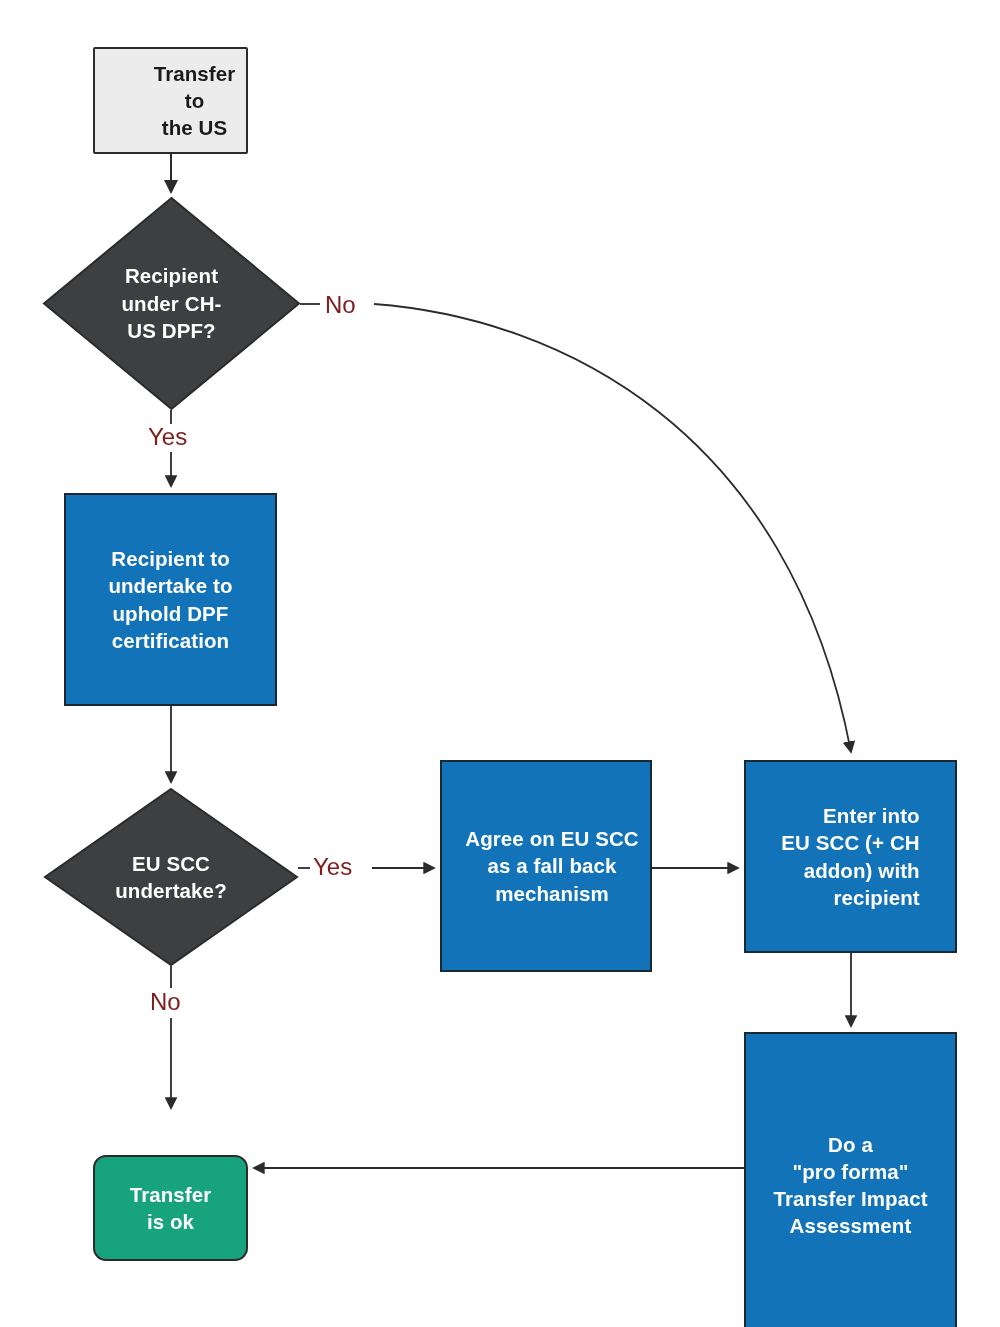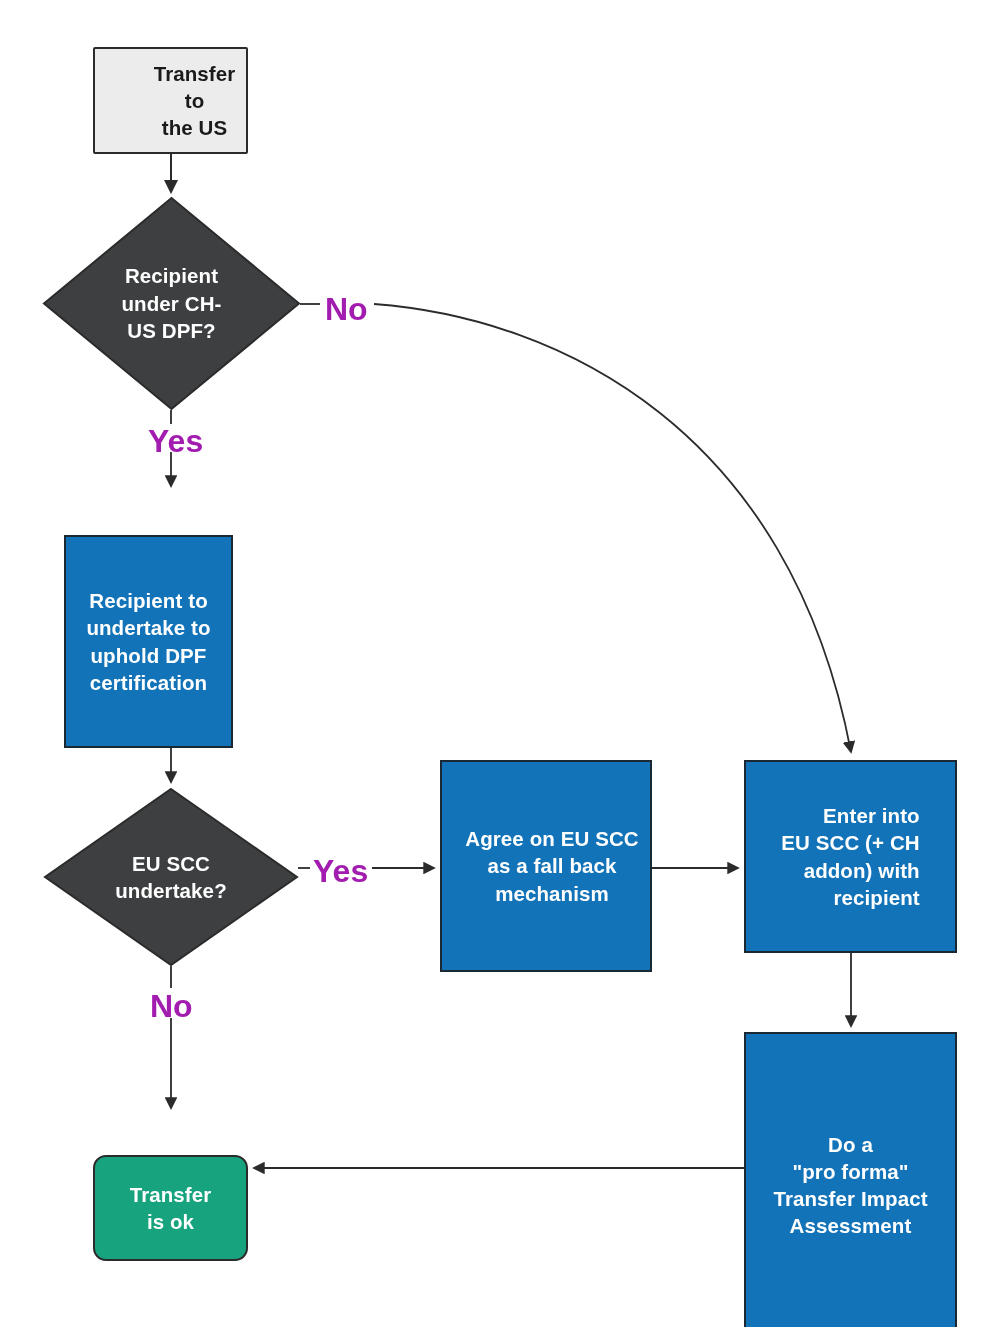--- a/index.html
+++ b/index.html
@@ -70,21 +70,21 @@
   }
   
   .n-process {
     background: #1273b8;
     border: 2px solid #1b2733;
   }
   .n-process .node-text {
     color: #ffffff;
     font-size: 20.5px;
   }
-  .n-p1 { left: 64px;  top: 493px;  width: 169px; height: 213px; margin-top: 42px; }
+  .n-p1 { left: 64px;  top: 493px;  width: 213px; height: 213px; }
   .n-p2 { left: 440px; top: 760px;  width: 212px; height: 212px; padding-left: 12px; }
   .n-p3 { left: 744px; top: 760px;  width: 213px; height: 193px; text-align: right; }
   .n-p4 { left: 744px; top: 1032px; width: 213px; height: 306px; }
   
   .diamond-wrap {
     position: absolute;
   }
   .diamond-wrap svg {
     position: absolute;
     left: 0;
@@ -105,23 +105,23 @@
   .diamond-label .node-text {
     color: #ffffff;
     font-size: 20.5px;
     line-height: 1.34;
   }
   .n-d1 { left: 43px; top: 197px; width: 257px; height: 213px; }
   .n-d2 { left: 44px; top: 788px; width: 254px; height: 178px; }
   
   .edge-label {
     position: absolute;
-    color: #a21caf;
-    font-size: 32px;
-    font-weight: bold;
+    color: #7f1d1d;
+    font-size: 24px;
+    font-weight: normal;
     white-space: nowrap;
     line-height: 1;
   }
   .el-no1  { left: 325px; top: 293px; }
   .el-yes1 { left: 148px; top: 425px; }
   .el-yes2 { left: 313px; top: 855px; }
   .el-no2  { left: 150px; top: 990px; }
 </style>
 </head>
 <body>

